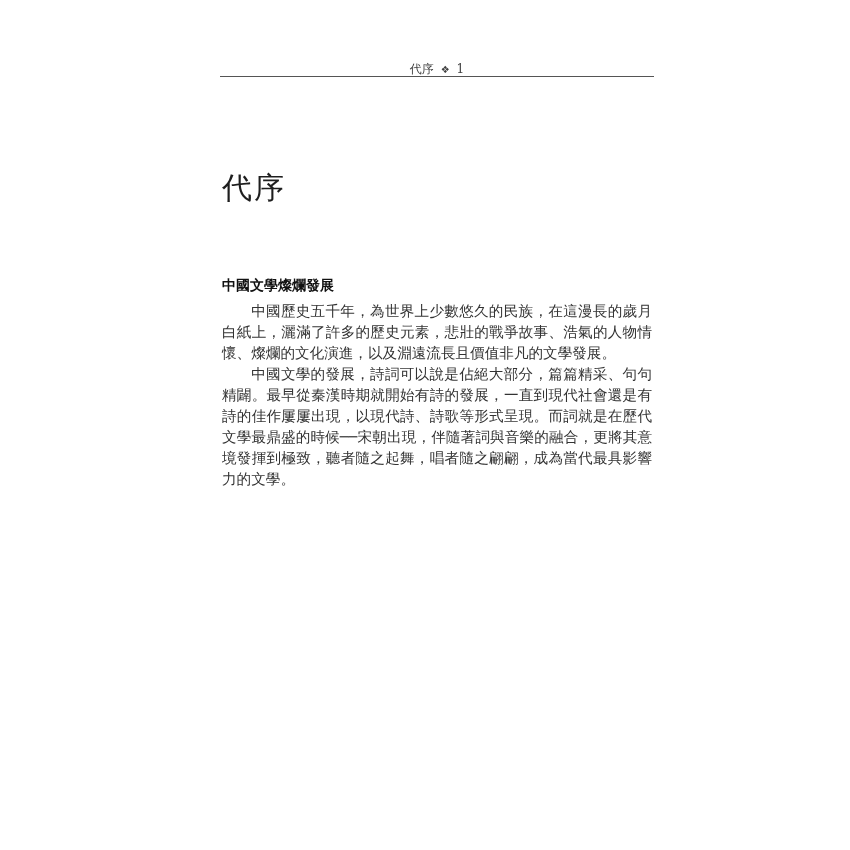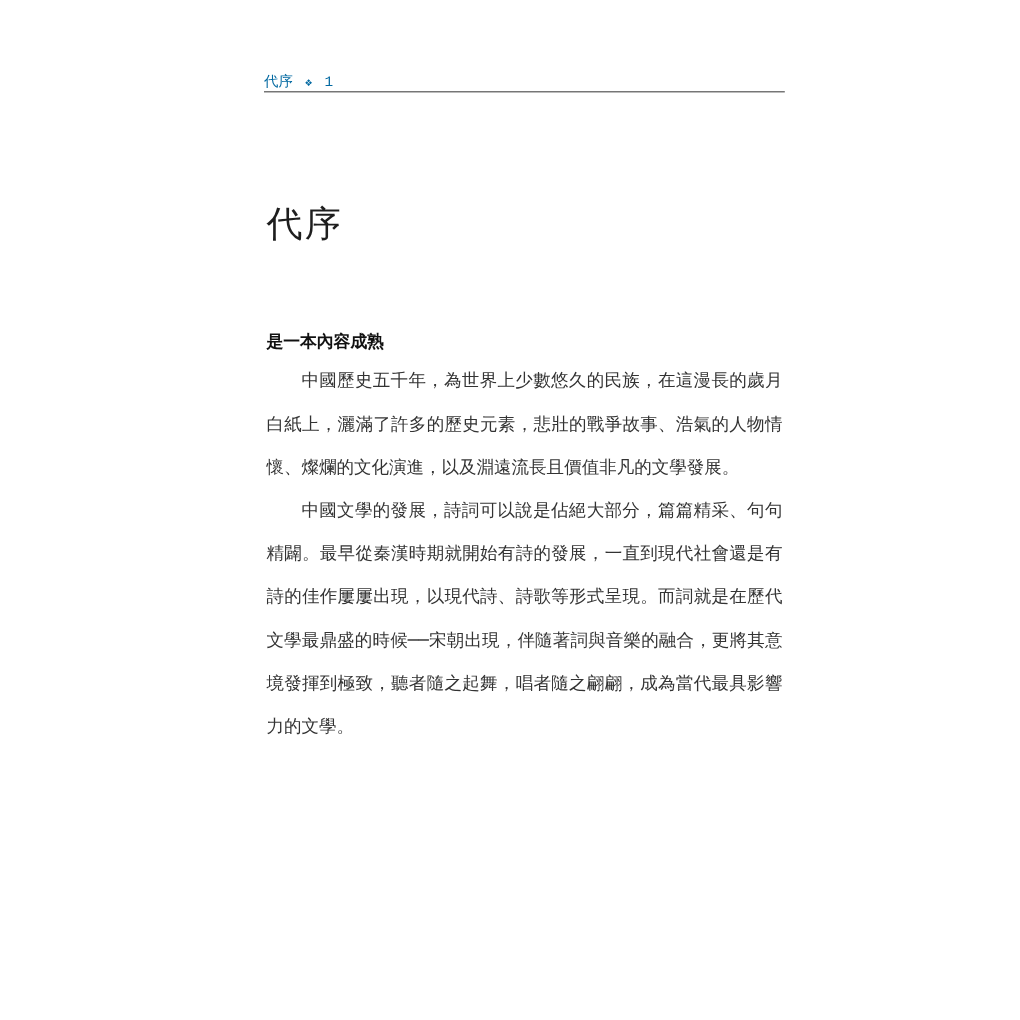--- a/index.html
+++ b/index.html
@@ -2,51 +2,51 @@
 <html><head>
   <meta charset="utf-8">
   <style>
     html, body { margin: 0; padding: 0; }
     body {
       width: 850px; height: 850px; background: #ffffff; position: relative; overflow: hidden;
       font-family: "DejaVu Serif", "Liberation Serif", serif; color: #2a2a2a;
     }
     .running-header {
       position: absolute; left: 220px; top: 62px; width: 434px; height: 14px;
-      text-align: left; font-size: 12px; line-height: 14px; color: #0369a1; font-family: Liberation Mono, monospace;
+      text-align: center; font-size: 12px; line-height: 14px; color: #404040;
     }
     .running-header .ornament { font-size: 10px; margin: 0 3px; }
     .header-rule {
       position: absolute; left: 220px; top: 76px; width: 434px; height: 0;
       border-top: 1px solid #555;
     }
     .chapter-title {
       position: absolute; left: 222px; top: 168px; font-size: 30px; line-height: 40px;
       font-weight: normal; color: #1e1e1e; letter-spacing: 2px; margin: 0;
     }
     .section-heading {
       position: absolute; left: 222px; top: 274px; font-family: "DejaVu Sans", sans-serif;
       font-weight: bold; font-size: 14px; line-height: 22px; color: #111; margin: 0;
     }
     .body-text {
       position: absolute; left: 222px; top: 300px; width: 430px;
-      font-size: 14.6px; line-height: 36px; color: #333;
+      font-size: 14.6px; line-height: 21px; color: #333;
     }
     .body-text p { margin: 0; text-indent: 2em; text-align: justify; }
   </style>
 </head>
 <body>
 
 <div class="running-header">
   <span>代序</span>
   <span class="ornament">❖</span>
   <span>1</span>
 </div>
 <div class="header-rule"></div>
 
 <h1 class="chapter-title">代序</h1>
 
-<h2 class="section-heading">是一本內容成熟</h2>
+<h2 class="section-heading">中國文學燦爛發展</h2>
 
 <div class="body-text">
   <p>中國歷史五千年，為世界上少數悠久的民族，在這漫長的歲月白紙上，灑滿了許多的歷史元素，悲壯的戰爭故事、浩氣的人物情懷、燦爛的文化演進，以及淵遠流長且價值非凡的文學發展。</p>
   <p>中國文學的發展，詩詞可以說是佔絕大部分，篇篇精采、句句精闢。最早從秦漢時期就開始有詩的發展，一直到現代社會還是有詩的佳作屢屢出現，以現代詩、詩歌等形式呈現。而詞就是在歷代文學最鼎盛的時候──宋朝出現，伴隨著詞與音樂的融合，更將其意境發揮到極致，聽者隨之起舞，唱者隨之翩翩，成為當代最具影響力的文學。</p>
 </div>
 
 </body></html>

